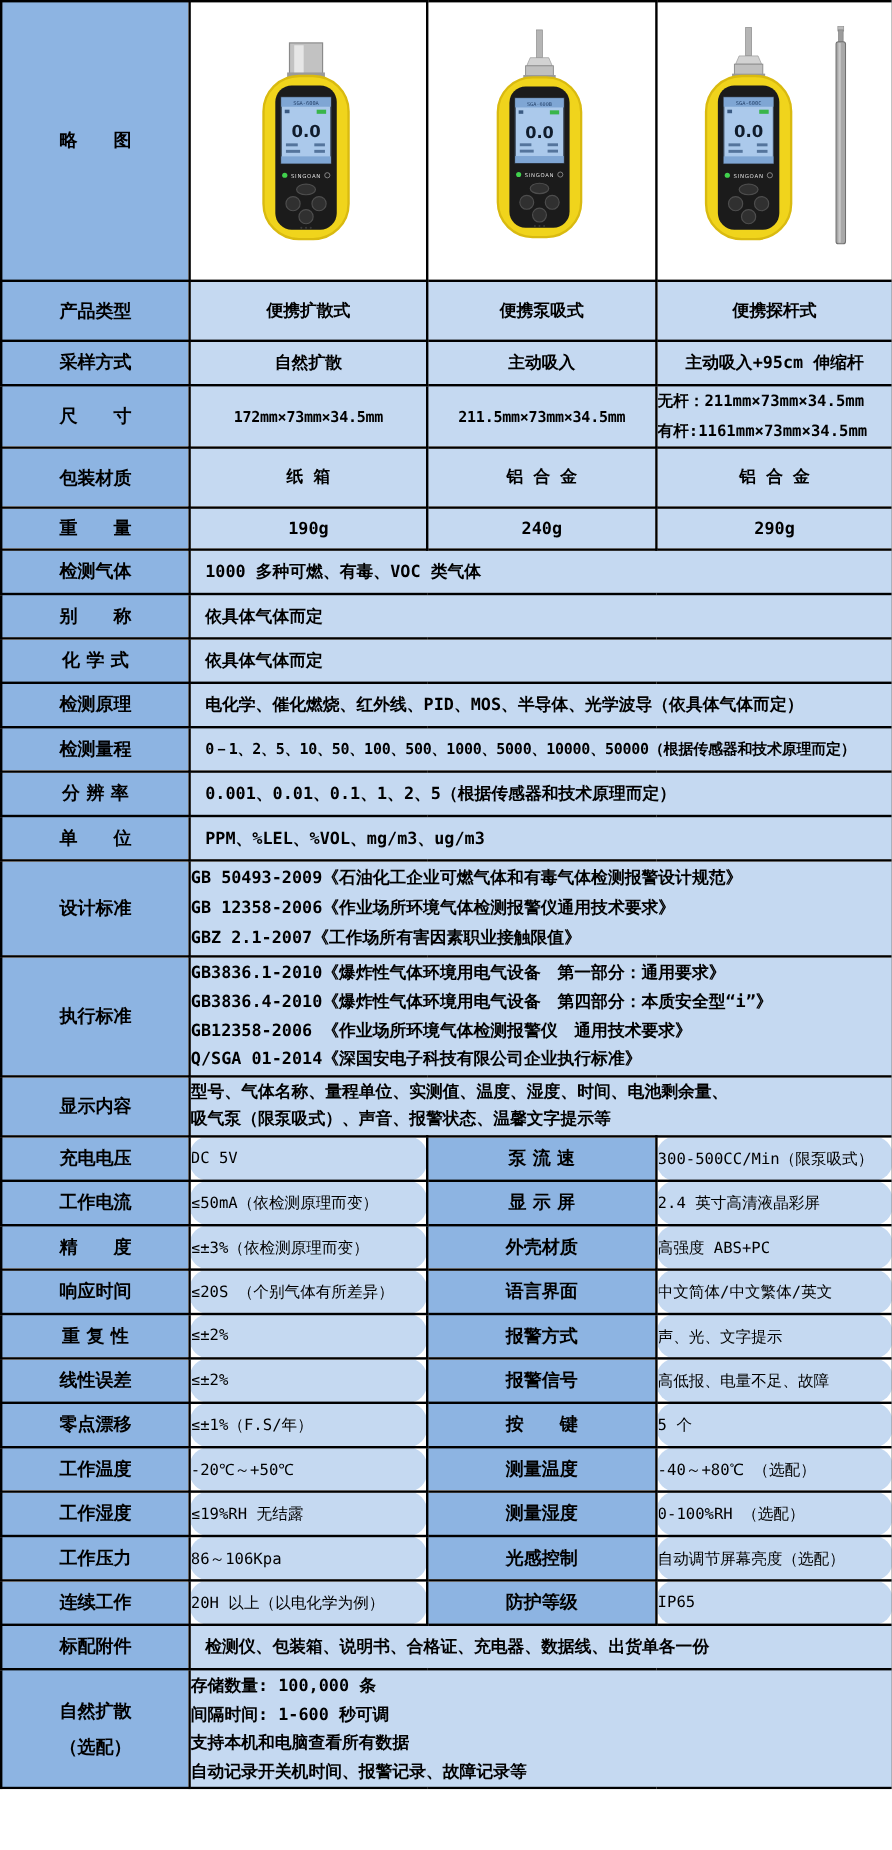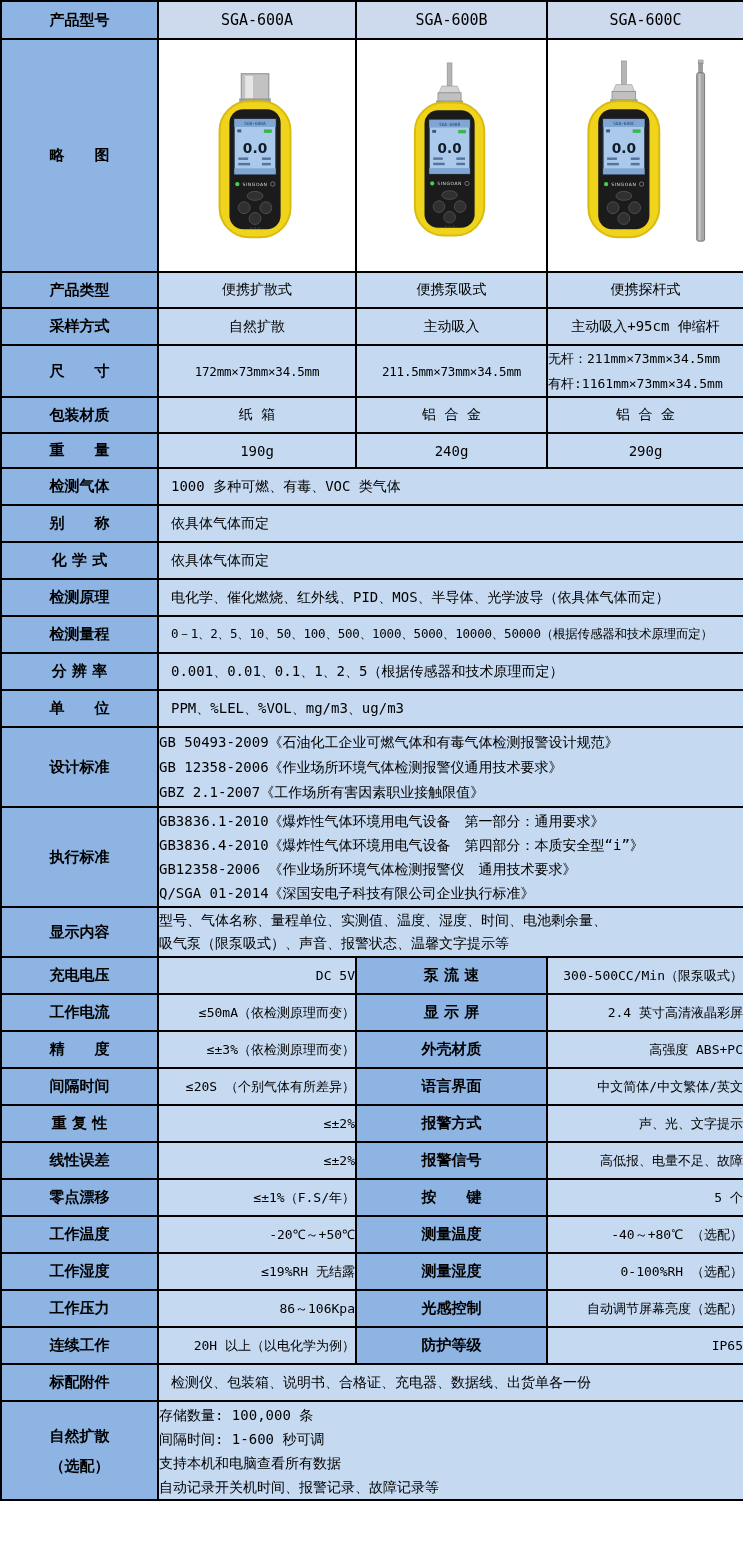--- a/index.html
+++ b/index.html
@@ -2,59 +2,53 @@
 <html><head>
 <meta charset="utf-8">
 <style>
   html,body{margin:0;padding:0;background:#fff;}
   .wrap{width:743px;}
   table.spec{border-collapse:collapse;width:743px;table-layout:fixed;
     font-family:"DejaVu Sans","Liberation Sans",sans-serif;}
   table.spec td{border:2px solid #000;vertical-align:middle;overflow:hidden;padding:0;}
   .lbl{background:#8db4e2;font-weight:bold;font-size:15px;text-align:center;color:#000;}
   .val{background:#c5d9f1;font-size:14px;color:#000;
-    font-family:"DejaVu Sans Mono","Liberation Mono",monospace;}
+    font-family:"DejaVu Sans Mono","Liberation Mono",monospace;font-weight:bold;}
   .val.left{text-align:left;padding-left:12px;white-space:nowrap;}
   .val.center{text-align:center;}
   .val.sm{font-size:12.5px;letter-spacing:-0.2px;}
   .hdr{background:#cdd9ec;font-size:15px;text-align:center;
     font-family:"DejaVu Sans Mono","Liberation Mono",monospace;}
   .imgcell{background:#ffffff;}
-  .specval{background:#c5d9f1;font-size:13px;text-align:right;padding-left:8px;white-space:nowrap;
-    font-family:"DejaVu Sans Mono","Liberation Mono",monospace;}
+  .specval{background:#c5d9f1;font-size:13px;text-align:left;padding-left:8px;white-space:nowrap;
+    font-family:"DejaVu Sans Mono","Liberation Mono",monospace;border-radius:16px;}
   .lines{padding-left:12px;text-align:left;}
   .lines div{line-height:25px;white-space:nowrap;}
   .lines.lh23 div{line-height:23px;}
   .lines.lh24 div{line-height:24px;}
   .dimlines{padding-left:6px;text-align:left;}
   .dimlines div{line-height:25px;white-space:nowrap;font-size:13px;}
-  .h38{height:38px}.h199{height:233px}.h36{height:36px}.h37{height:37px}
+  .h38{height:38px}.h199{height:233px}.h36{height:50px}.h37{height:37px}
   .h55{height:43px}.h35{height:35px}.h80{height:80px}.h100{height:100px}
   .h50{height:50px}.h99{height:99px}
   svg{display:block;}
 </style>
 </head>
 <body>
 
 <div class="wrap">
 <table class="spec">
 <colgroup>
         <col style="width:157px">
         <col style="width:198px">
         <col style="width:191px">
         <col style="width:197px">
       </colgroup>
 
 <tbody>
-        <tr class="h38">
-  <td class="lbl">产品型号</td>
-  <td class="hdr">SGA-600A</td>
-  <td class="hdr">SGA-600B</td>
-  <td class="hdr">SGA-600C</td>
-</tr>
 
 <tr class="h199">
   <td class="lbl">略　　图</td>
   <td class="imgcell">
     <svg width="100%" height="195" viewBox="0 0 196 198" preserveAspectRatio="xMidYMid meet">
       <g>
         <rect x="82" y="16" width="28" height="28" fill="#c2c2c2" stroke="#8a8a8a" stroke-width="1"></rect>
         <rect x="86" y="18" width="8" height="24" fill="#e6e6e6"></rect>
         <rect x="80" y="41" width="32" height="5" fill="#9a9a9a"></rect>
       </g>
@@ -272,21 +266,21 @@
   <td class="lbl">显 示 屏</td>
   <td class="specval">2.4 英寸高清液晶彩屏</td>
 </tr>
 <tr class="h37">
   <td class="lbl">精　　度</td>
   <td class="specval">≤±3%（依检测原理而变）</td>
   <td class="lbl">外壳材质</td>
   <td class="specval">高强度 ABS+PC</td>
 </tr>
 <tr class="h37">
-  <td class="lbl">间隔时间</td>
+  <td class="lbl">响应时间</td>
   <td class="specval">≤20S （个别气体有所差异）</td>
   <td class="lbl">语言界面</td>
   <td class="specval">中文简体/中文繁体/英文</td>
 </tr>
 <tr class="h37">
   <td class="lbl">重 复 性</td>
   <td class="specval">≤±2%</td>
   <td class="lbl">报警方式</td>
   <td class="specval">声、光、文字提示</td>
 </tr>

